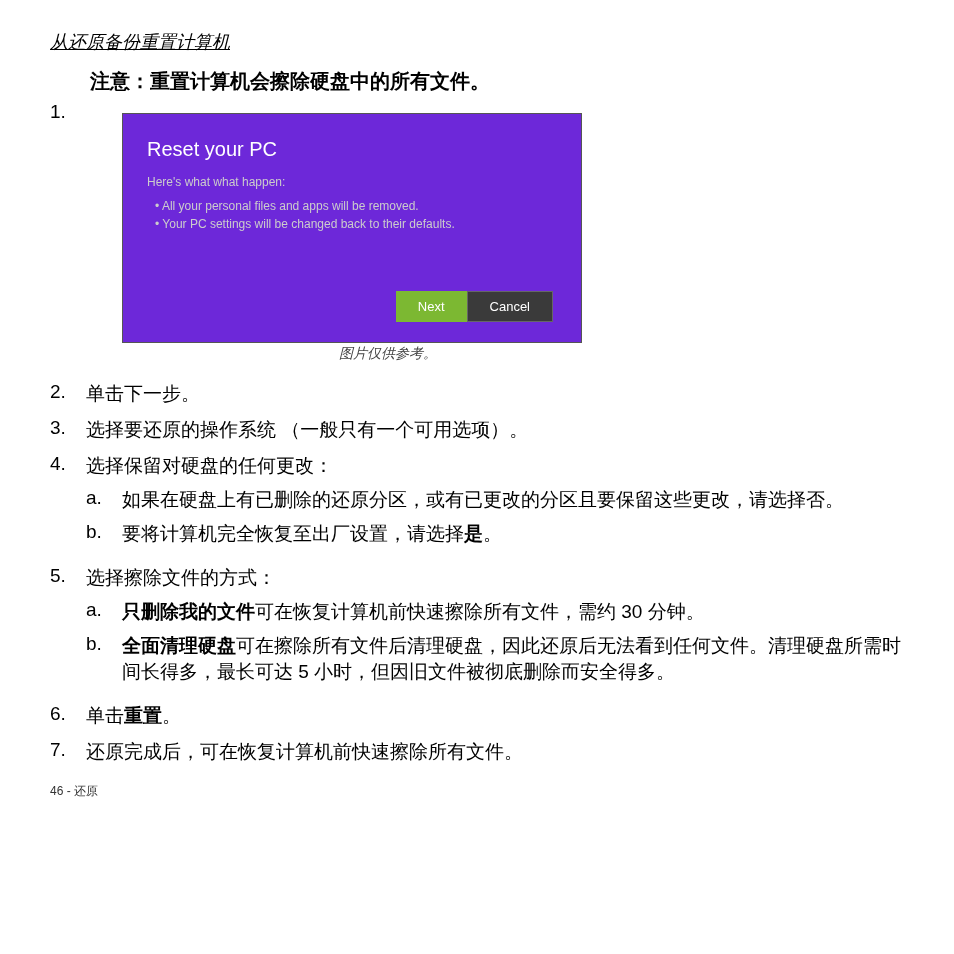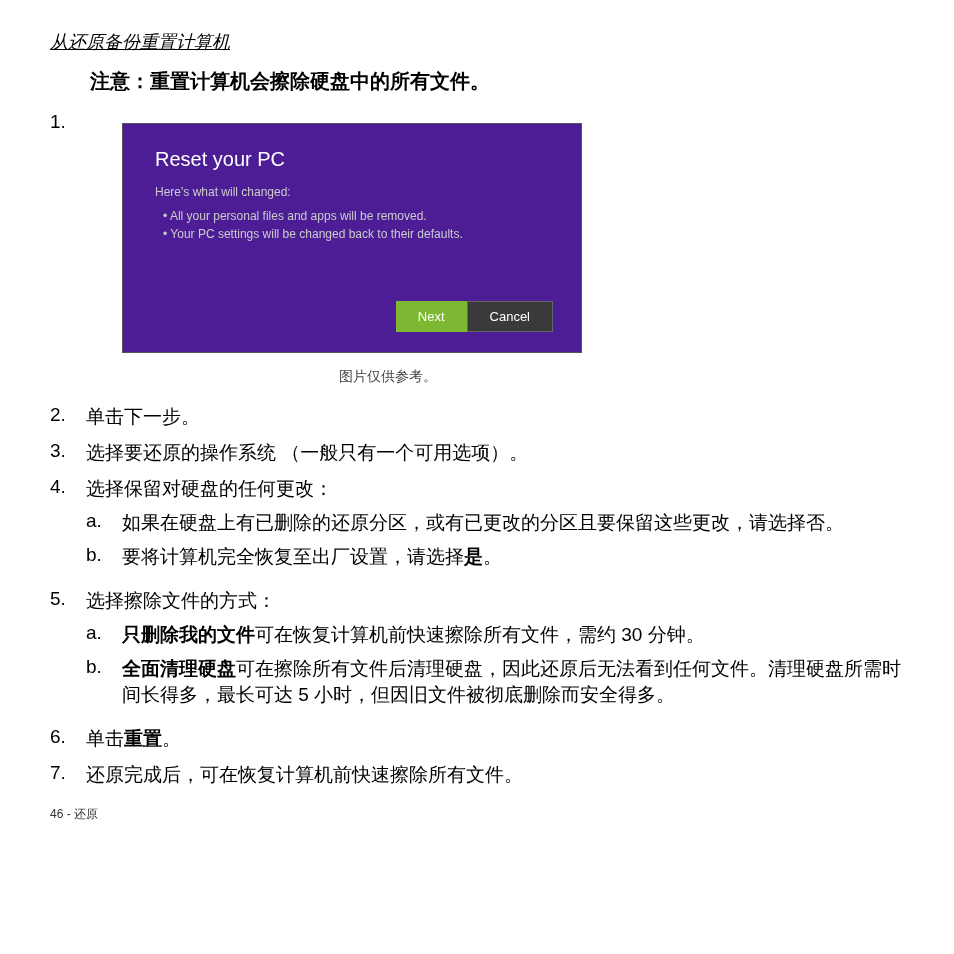--- a/index.html
+++ b/index.html
@@ -17,21 +17,21 @@
       font-size: 18px;
       text-decoration: underline;
       font-style: italic;
       margin-bottom: 14px;
       color: #000;
     }
 
     .warning-text {
       font-size: 20px;
       font-weight: bold;
-      margin-bottom: 16px;
+      margin-bottom: 6px;
       margin-left: 40px;
     }
 
     .step-list {
       list-style: none;
       padding: 0;
     }
 
     .step-list > li {
       margin-bottom: 10px;
@@ -48,23 +48,23 @@
     .step-content {
       flex: 1;
     }
 
     .screenshot-container {
       margin: 12px 0 8px 36px;
     }
 
     .pc-screenshot {
       width: 460px;
-      background: #4c1d95;
+      background: #6d28d9;
       border: 1px solid #555;
-      padding: 24px 28px 20px 32px;
+      padding: 24px 28px 20px 24px;
       color: #fff;
       margin-top: 9px;
     }
 
     .pc-screenshot .title {
       font-size: 20px;
       font-weight: 300;
       margin-bottom: 14px;
       font-family: "Segoe UI", Arial, sans-serif;
       color: #ffffff;
@@ -114,23 +114,24 @@
       font-size: 13px;
       font-family: "Segoe UI", Arial, sans-serif;
       cursor: pointer;
       min-width: 70px;
     }
 
     .image-caption {
       font-size: 14px;
       color: #444;
       text-align: center;
-      margin-top: 15px;
+      margin-top: 2px;
       margin-left: 36px;
       width: 460px;
+      font-style: italic;
     }
 
     .sub-list {
       list-style: none;
       margin-top: 8px;
       padding-left: 0;
     }
 
     .sub-list > li {
       display: flex;
@@ -166,21 +167,21 @@
 <div class="warning-text">注意：重置计算机会擦除硬盘中的所有文件。</div>
 
 <ol class="step-list">
 
   <li>
     <span class="step-num">1.</span>
     <div class="step-content">
       <div class="screenshot-container">
         <div class="pc-screenshot">
           <div class="title">Reset your PC</div>
-          <div class="subtitle">Here's what will changed:</div>
+          <div class="subtitle">Here's what what happen:</div>
           <div class="bullet-item">All your personal files and apps will be removed.</div>
           <div class="bullet-item">Your PC settings will be changed back to their defaults.</div>
           <div class="btn-row">
             <button class="btn-next">Next</button>
             <button class="btn-cancel">Cancel</button>
           </div>
         </div>
         <div class="image-caption">图片仅供参考。</div>
       </div>
     </div>

